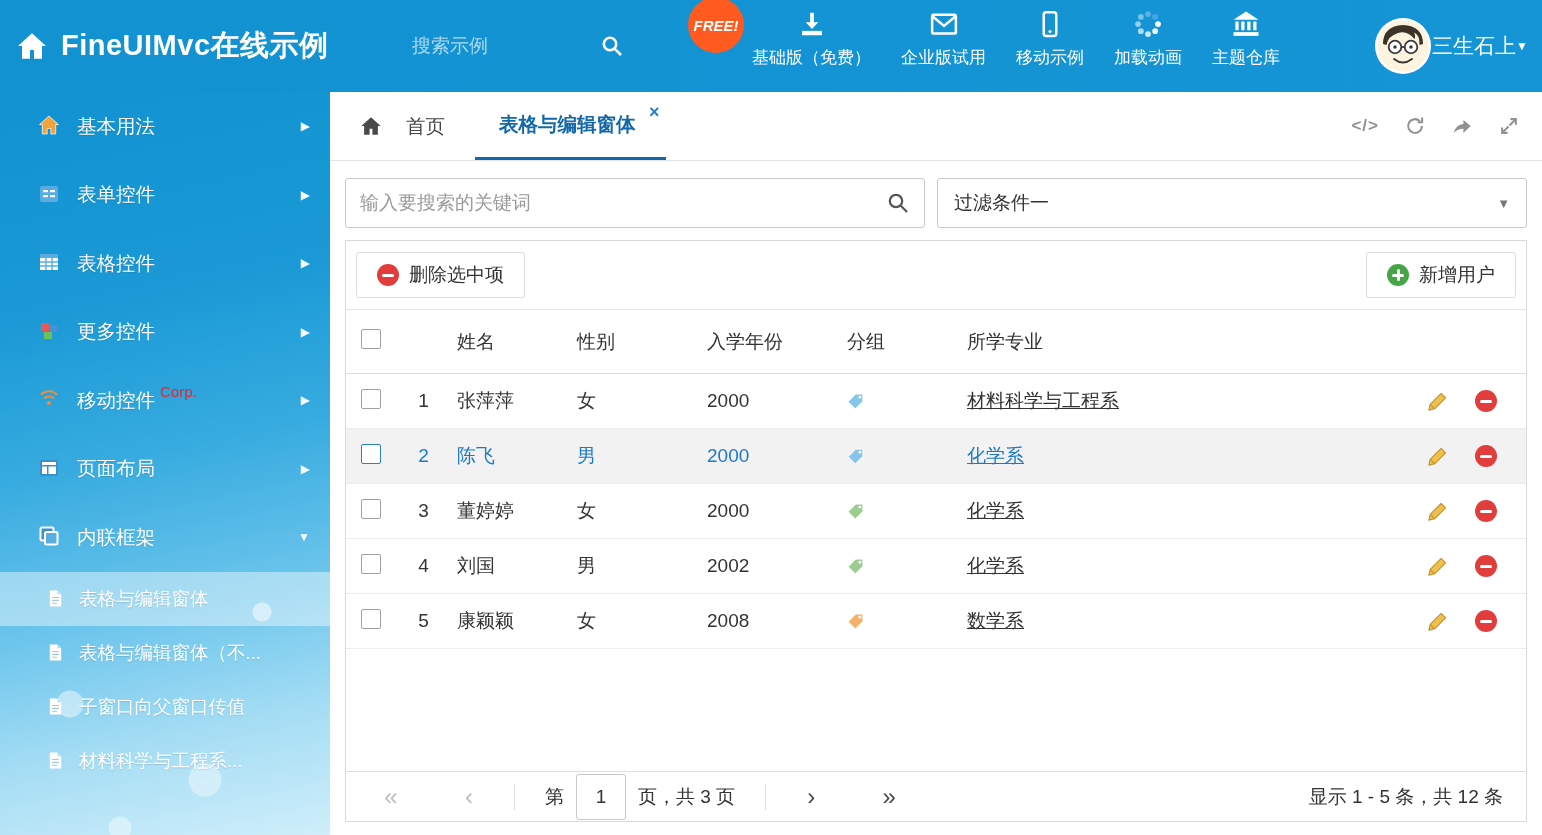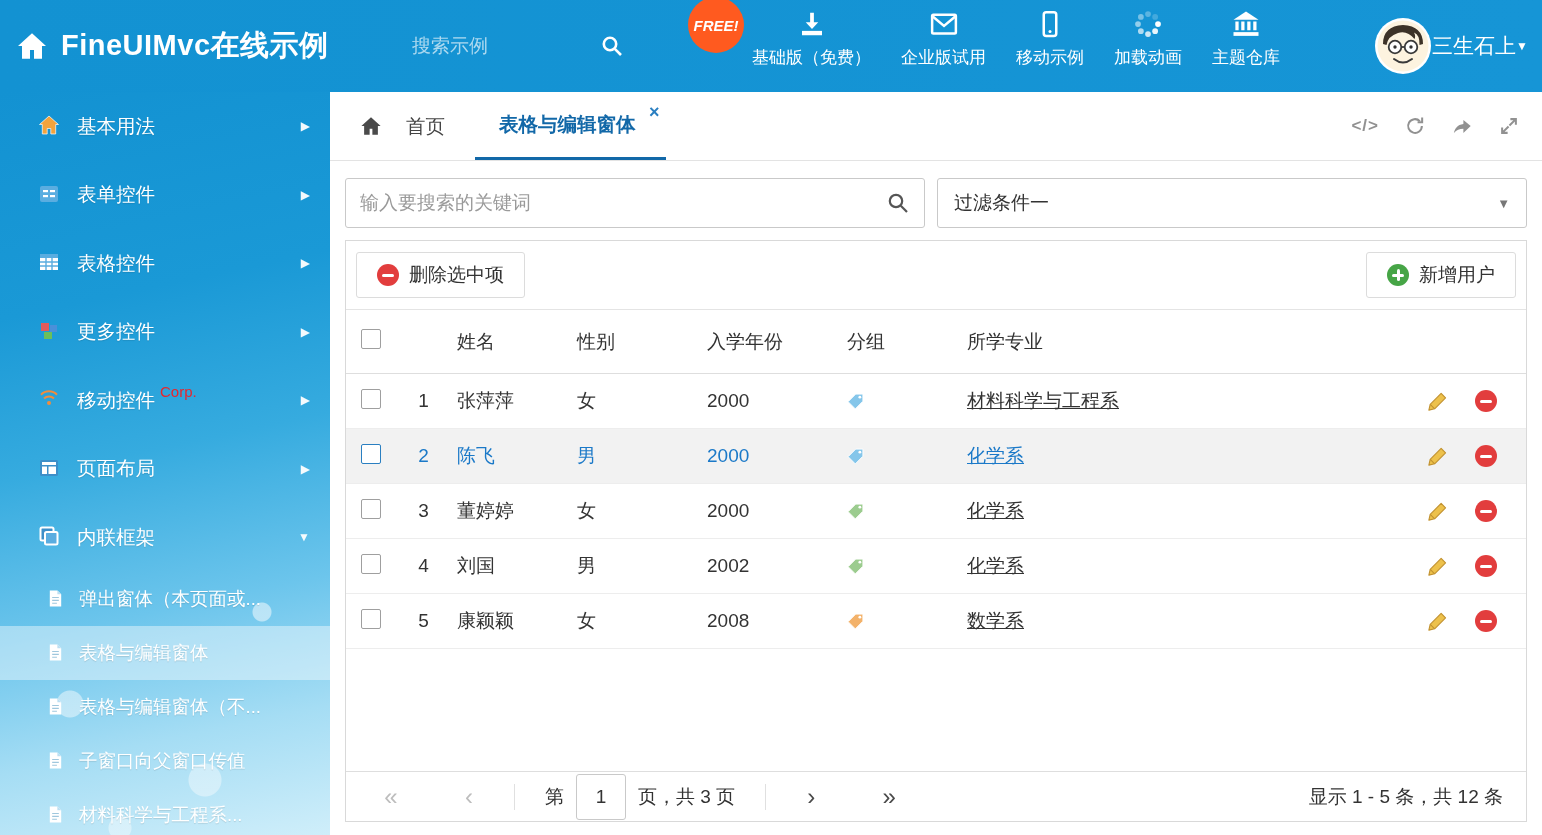--- a/index.html
+++ b/index.html
@@ -285,30 +285,20 @@
     <span class="side-icon">
         <svg viewBox="0 0 22 22" fill="none">
           <rect x="2.5" y="2.5" width="13" height="13" rx="1.5" stroke="#fff" stroke-width="2" fill="#3d8fc9"></rect>
           <rect x="7" y="7" width="12.5" height="12.5" rx="1.5" stroke="#fff" stroke-width="2" fill="#5aade0"></rect>
         </svg>
       </span>
     <span class="side-label">内联框架</span>
 
     <span class="side-arrow">▼</span>
   </div>
-    <div class="side-sub">
-      <span class="side-file">
-        <svg viewBox="0 0 20 20">
-          <path d="M4 1.5h8l4 4v13H4z" fill="#fff"></path>
-          <path d="M12 1.5l4 4h-4z" fill="#bcdff2"></path>
-          <path d="M6.5 9h7M6.5 12h7M6.5 15h5" stroke="#9fc7dd" stroke-width="1.2" fill="none"></path>
-        </svg>
-      </span>
-      <span class="side-sub-label">弹出窗体（本页面或...</span>
-    </div>
     <div class="side-sub active">
       <span class="side-file">
         <svg viewBox="0 0 20 20">
           <path d="M4 1.5h8l4 4v13H4z" fill="#fff"></path>
           <path d="M12 1.5l4 4h-4z" fill="#bcdff2"></path>
           <path d="M6.5 9h7M6.5 12h7M6.5 15h5" stroke="#9fc7dd" stroke-width="1.2" fill="none"></path>
         </svg>
       </span>
       <span class="side-sub-label">表格与编辑窗体</span>
     </div>

